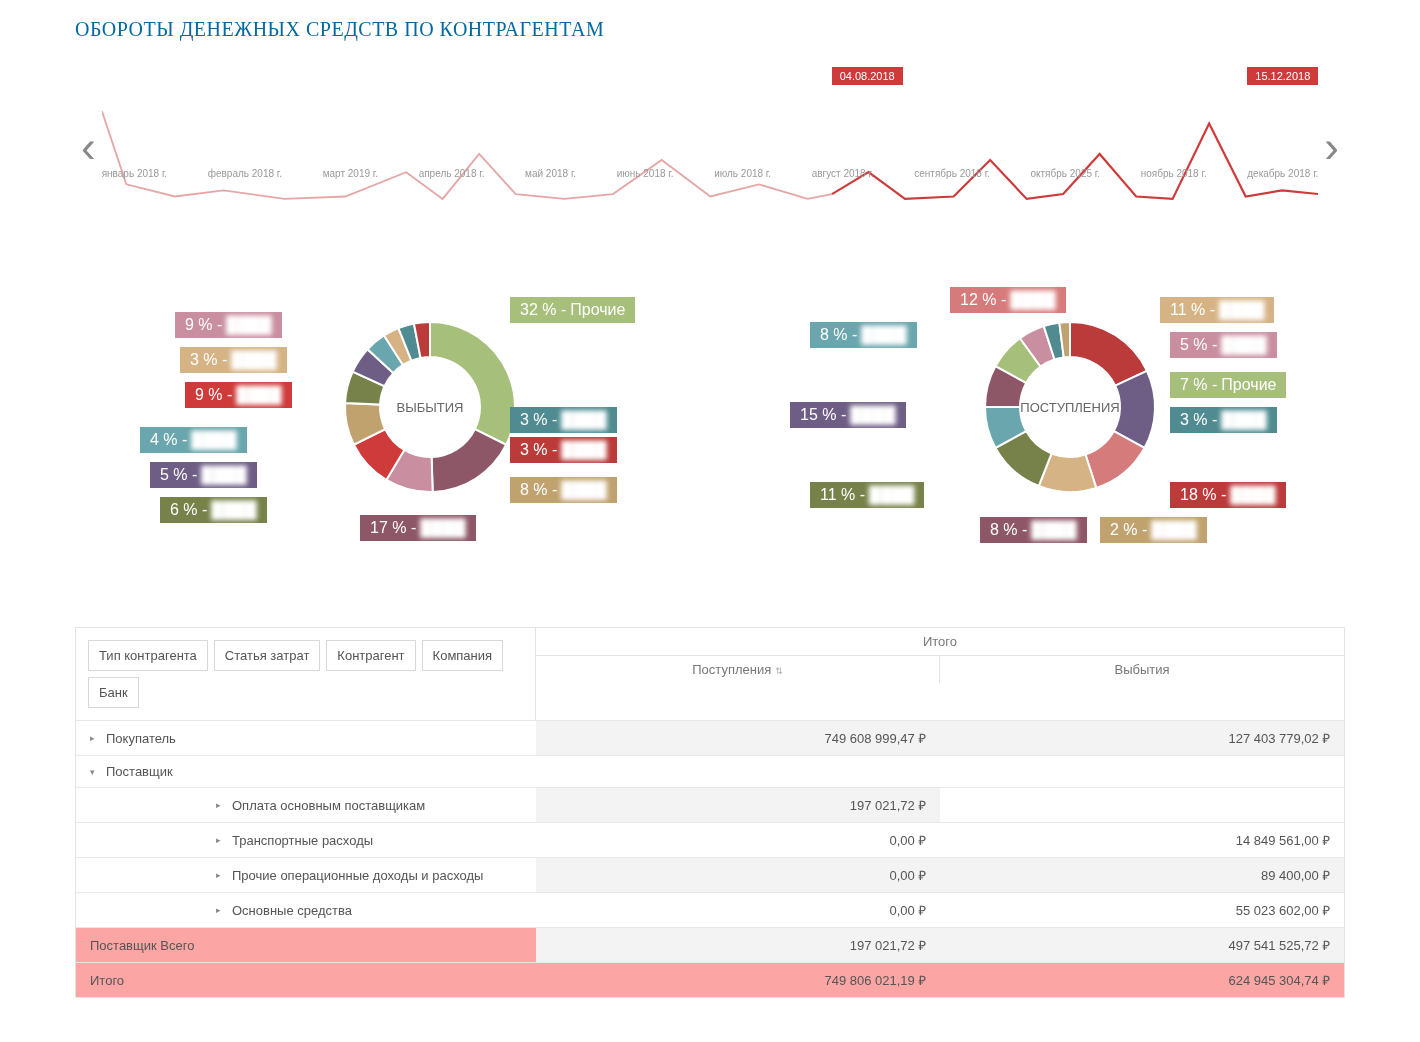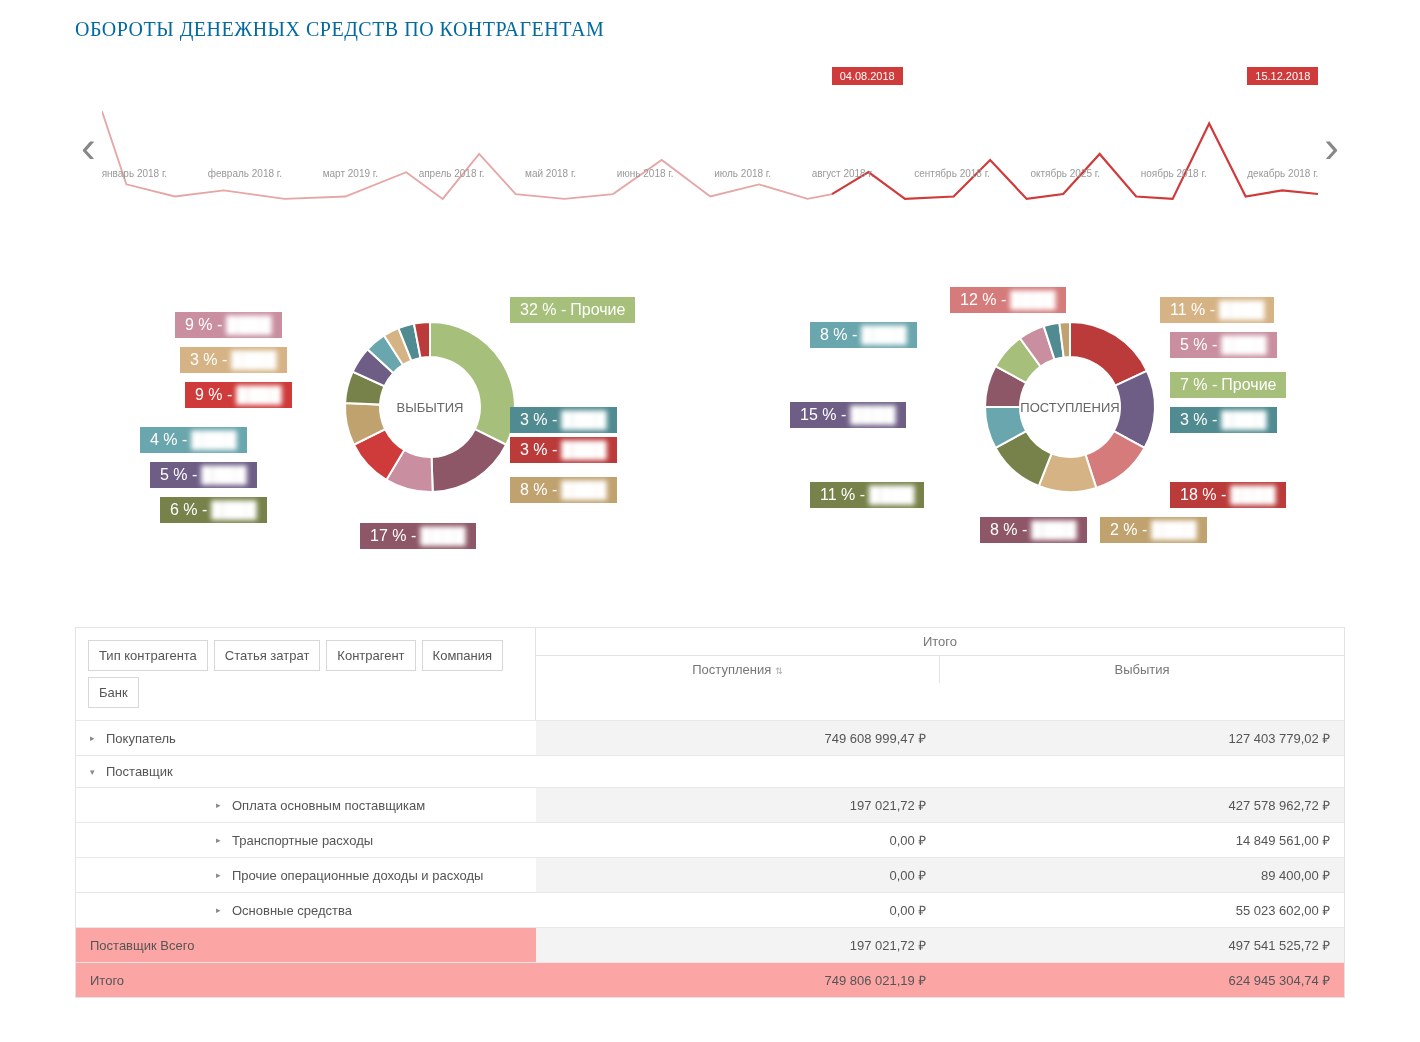--- a/index.html
+++ b/index.html
@@ -129,21 +129,21 @@
           <span class="blur">████</span>
         </div>
         <div class="tag" style="background: rgb(192, 162, 111); left: 380px; top: 190px;">
           <span>8 % - </span>
           <span class="blur">████</span>
         </div>
         <div class="tag" style="background: rgb(118, 130, 74); left: 30px; top: 210px;">
           <span>6 % - </span>
           <span class="blur">████</span>
         </div>
-        <div class="tag" style="background: rgb(142, 87, 103); left: 230px; top: 236px;">
+        <div class="tag" style="background: rgb(142, 87, 103); left: 230px; top: 228px;">
           <span>17 % - </span>
           <span class="blur">████</span>
         </div>
       </div>
     <div class="chart" id="chart-right">
       <div class="donut">
         <svg width="180" height="180" viewBox="0 0 180 180" id="donut-right">
             <path d="M175,90 A85,85 0 0 1 126.19123978303118,166.91029945961168 L111.28896457825363,135.24135262330097 A50,50 0 0 0 140,90 Z" fill="#bb3a3a" stroke="#fff" stroke-width="2"></path>
             <path d="M126.19123978303118,166.91029945961168 A85,85 0 0 1 49.05093770135422,164.48606780372842 L65.91231629491425,133.8153340021932 A50,50 0 0 0 111.28896457825363,135.24135262330097 Z" fill="#6e5e86" stroke="#fff" stroke-width="2"></path>
             <path d="M49.05093770135422,164.48606780372842 A85,85 0 0 1 9.160196114911955,116.26644452187057 L42.44717418524233,105.45084971874739 A50,50 0 0 0 65.91231629491425,133.8153340021932 Z" fill="#d67b7b" stroke="#fff" stroke-width="2"></path>
@@ -240,21 +240,20 @@
           </div>
           <div class="gcell num"></div>
           <div class="gcell num"></div>
         </div>
         <div class="grow alt">
           <div class="gcell lab sub">
             <span class="caret">▸</span>
             <span>Оплата основным поставщикам</span>
           </div>
           <div class="gcell num">197 021,72 ₽</div>
-          <div class="gcell num">427 578 962,72 ₽</div>
         </div>
         <div class="grow">
           <div class="gcell lab sub">
             <span class="caret">▸</span>
             <span>Транспортные расходы</span>
           </div>
           <div class="gcell num">0,00 ₽</div>
           <div class="gcell num">14 849 561,00 ₽</div>
         </div>
         <div class="grow alt">

